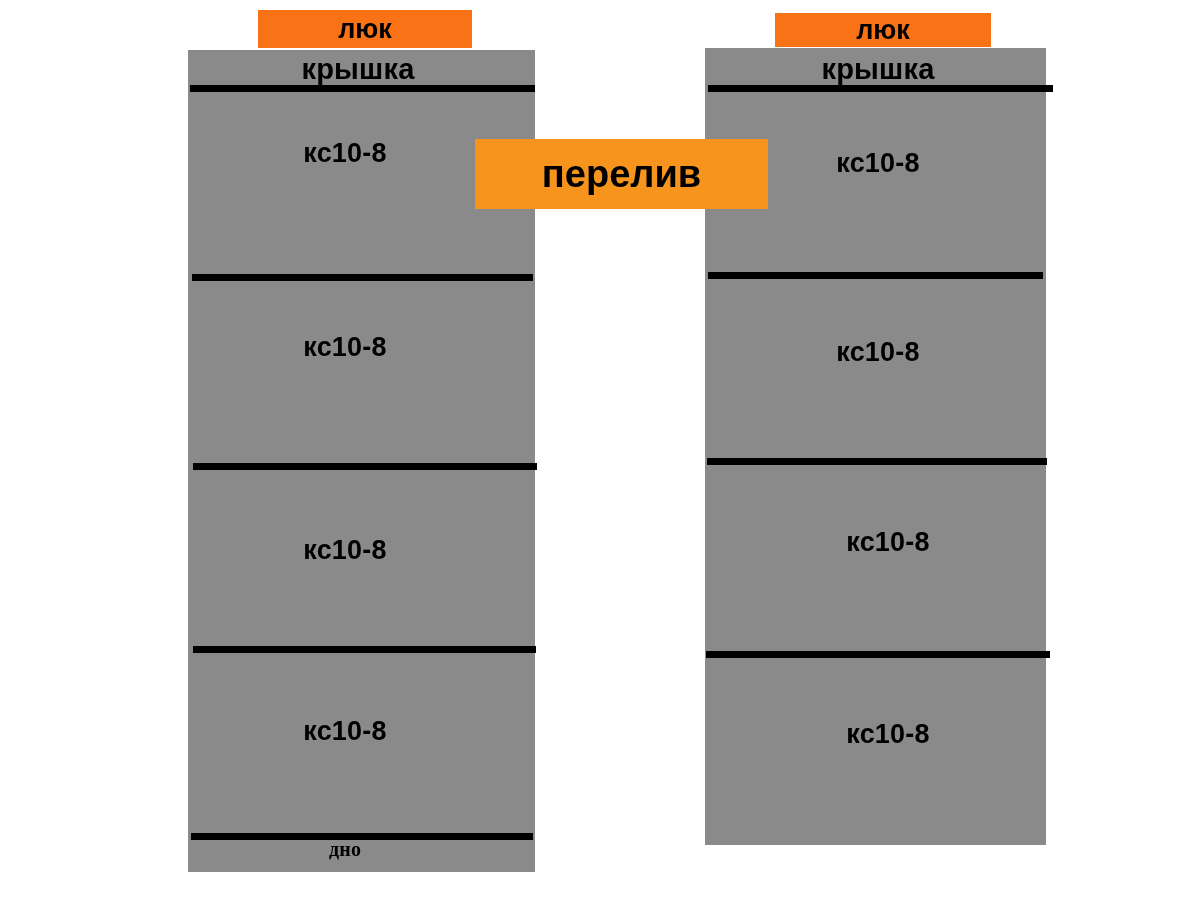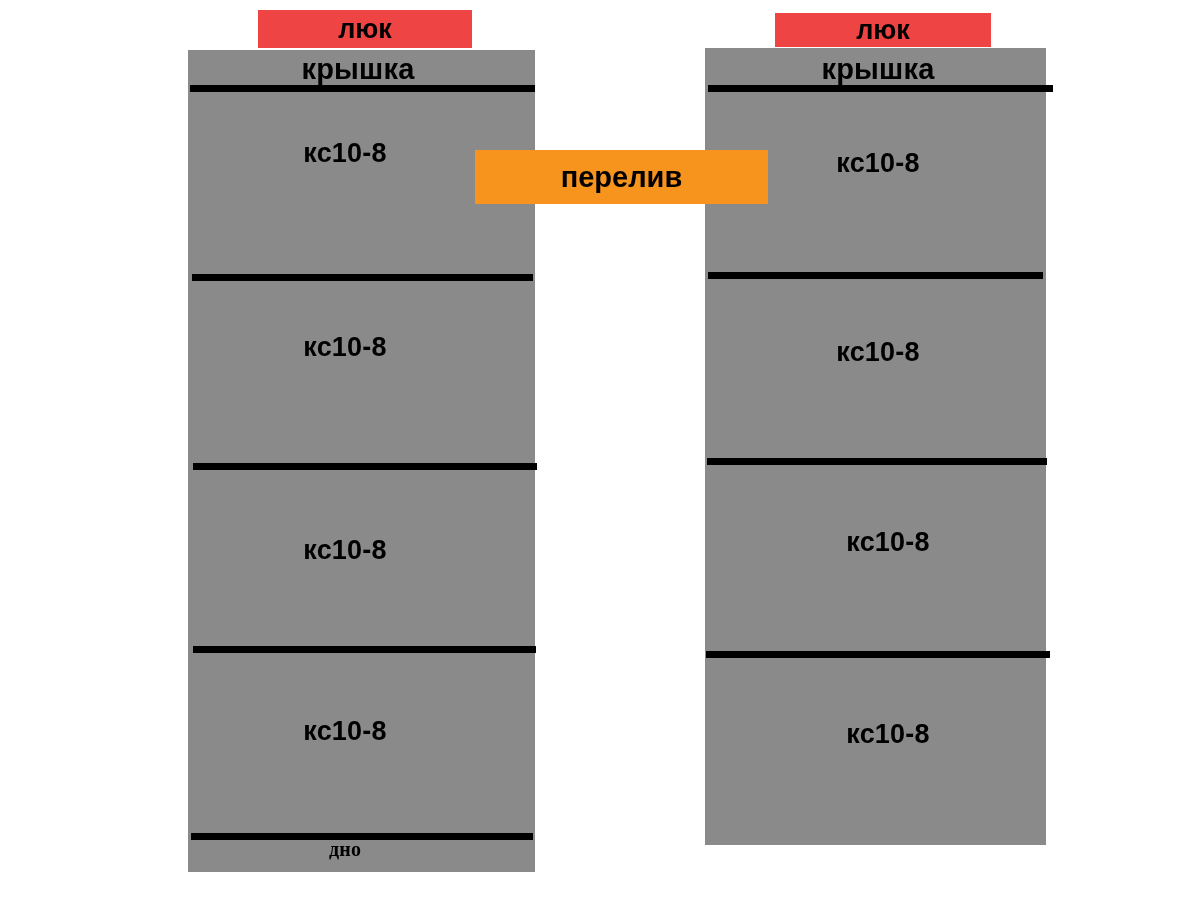--- a/index.html
+++ b/index.html
@@ -60,28 +60,28 @@
   .callout {
     position: absolute;
     display: flex;
     align-items: center;
     justify-content: center;
     color: #000000;
     font-weight: 700;
     white-space: nowrap;
   }
 
-  .callout.hatch  { background: #ef4444; font-size: 27px; }
+  .callout.hatch  { background: #f97316; font-size: 27px; }
   .callout.pipe   { background: #f7941e; font-size: 27px; }
 
   #hatch-left   { left: 258px; top: 10px;  width: 214px; height: 38px; }
   #hatch-right  { left: 775px; top: 13px;  width: 216px; height: 34px; }
 
   #drain-left   { left: 82px;  top: 120px; width: 167px; height: 56px; }
-  #overflow-mid { left: 475px; top: 150px; width: 293px; height: 54px; font-size: 29px; }
+  #overflow-mid { left: 475px; top: 139px; width: 293px; height: 70px; font-size: 38px; }
 </style>
 </head>
 <body>
 
 <div id="canvas">
 
   <div class="tank" id="tank-left"></div>
 
   <div class="seam" style="left:190px; top:85px; width:345px;"></div>
   <div class="seam" style="left:192px; top:274px; width:341px;"></div>

